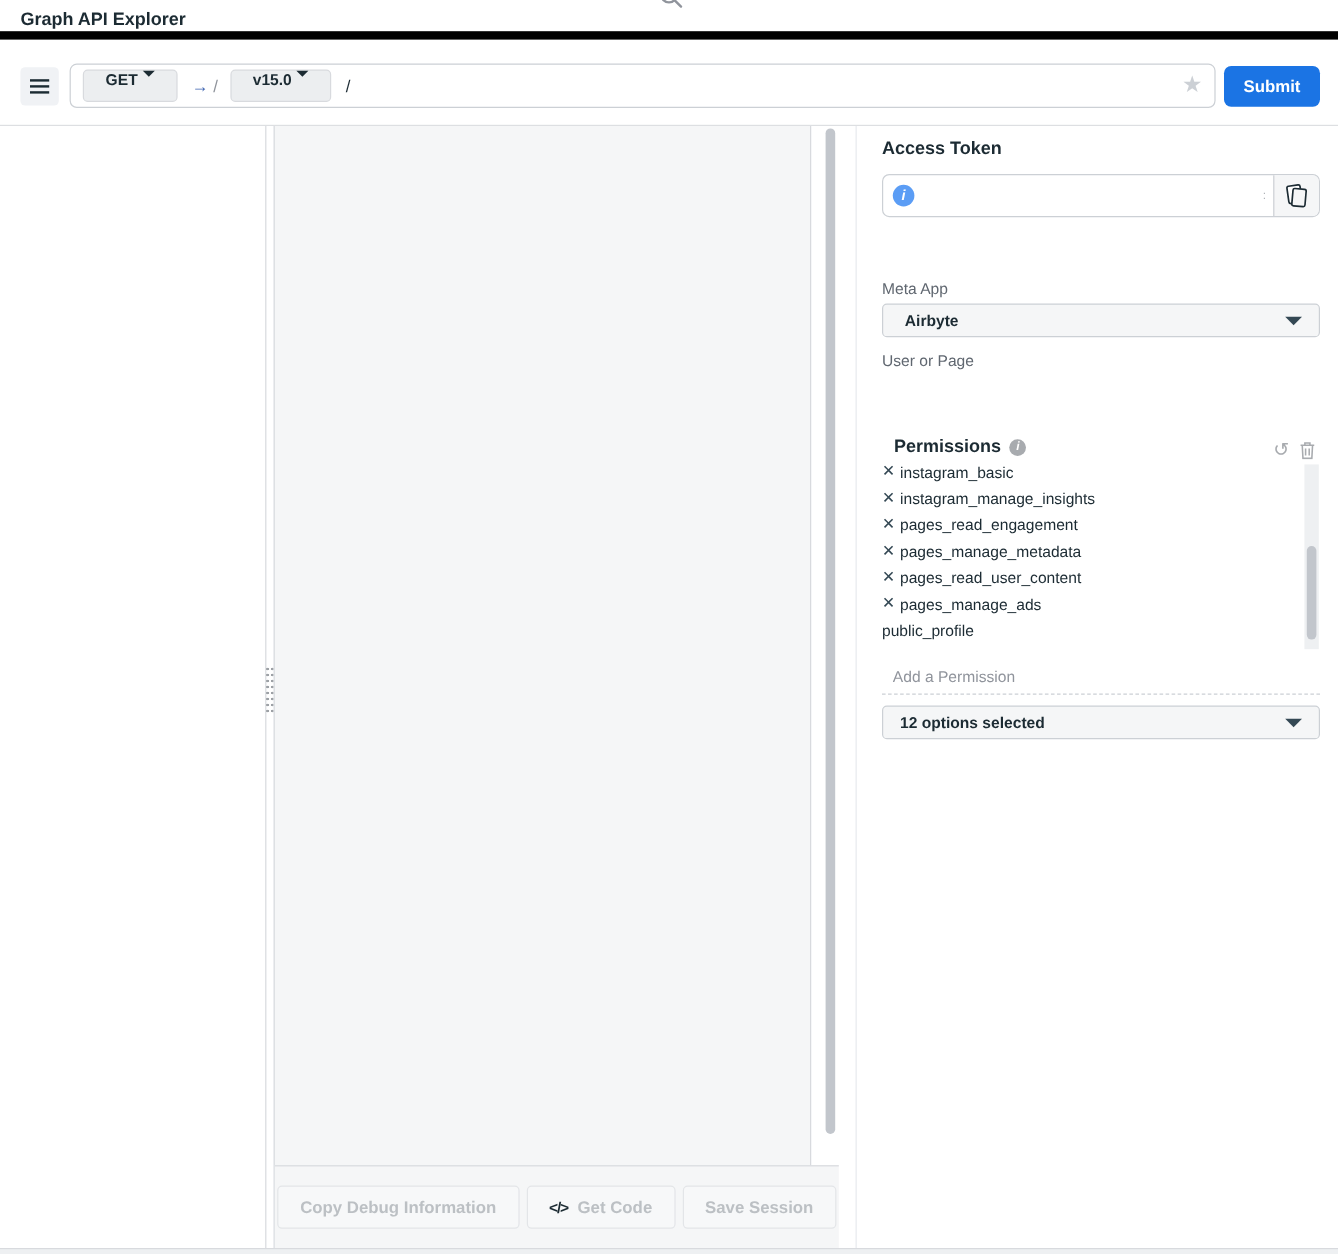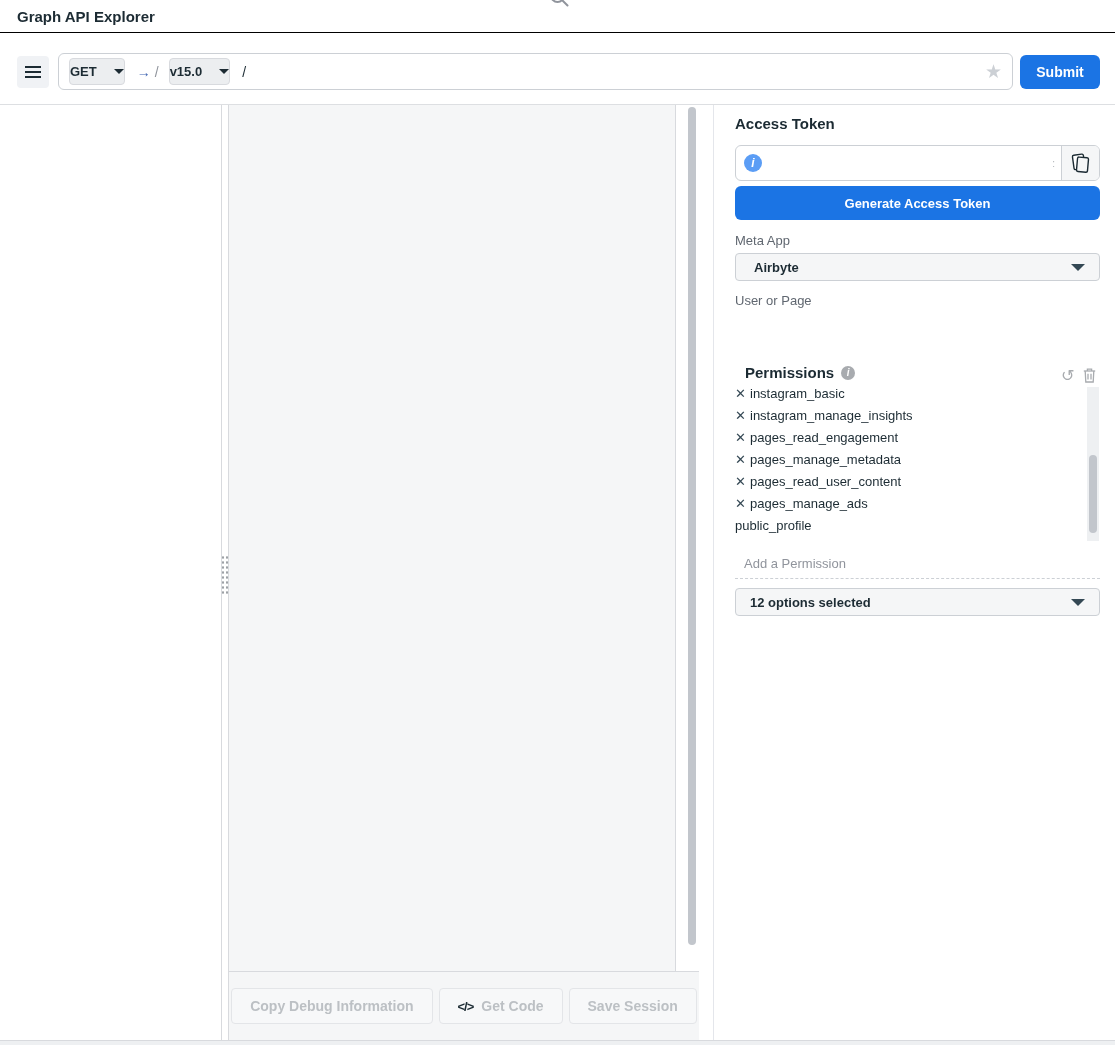--- a/index.html
+++ b/index.html
@@ -2,35 +2,35 @@
 <html><head>
 <meta charset="utf-8">
 <style>
   * { margin:0; padding:0; box-sizing:border-box; }
   html,body { width:1115px; height:1045px; background:#fff;
     font-family:"Liberation Sans","DejaVu Sans",sans-serif; color:#1c2b33; }
   .stage { position:relative; width:1115px; height:1045px; overflow:hidden; background:#fff; }
 
   
   .header { position:absolute; top:0; left:0; width:1115px; height:33px;
-    border-bottom:1px solid #000000; overflow:hidden; background:#fff; }
+    border-bottom:7px solid #000000; overflow:hidden; background:#fff; }
   .app-title { position:absolute; left:17px; top:8px; font-size:15px; font-weight:700; }
   .search-partial { position:absolute; left:548px; top:-14px; }
 
   
   .toolbar { position:absolute; top:34px; left:0; width:1115px; height:71px;
     border-bottom:1px solid #dddfe2; background:#fff; }
   .menu-btn { position:absolute; left:17px; top:22px; width:32px; height:32px;
     background:#f0f2f5; border:none; border-radius:4px; cursor:pointer;
     display:flex; flex-direction:column; justify-content:center; align-items:center; gap:3px; }
   .menu-btn span { display:block; width:16px; height:2px; background:#1c2b33; }
   .request-bar { position:absolute; left:58px; top:19px; width:955px; height:37px;
     border:1px solid #ccd0d5; border-radius:6px; background:#fff;
     display:flex; align-items:center; padding:0 10px; }
-  .pill { display:inline-flex; align-items:center; gap:17px; height:27px; padding:0 0;
+  .pill { display:inline-flex; align-items:flex-start; gap:4px; height:27px; padding:0 18px;
     background:#eceef0; border:1px solid #d8dade; border-radius:4px;
     font-size:13px; font-weight:700; color:#1c2b33; cursor:pointer; }
   .caret-sm { width:0; height:0; border-left:5px solid transparent; border-right:5px solid transparent;
     border-top:5px solid #1c2b33; }
   .req-arrow { color:#4267b2; font-size:14px; margin:0 4px 0 12px; }
   .req-preslash { color:#90949c; font-size:14px; margin-right:10px; }
   .req-path { font-size:14px; color:#1c2b33; margin-left:12px; }
   .star { margin-left:auto; font-size:19px; color:#ccd0d5; cursor:pointer; line-height:1; }
   .submit-btn { position:absolute; left:1020px; top:21px; width:80px; height:34px;
     background:#1b74e4; color:#fff; font-size:14px; font-weight:700;
@@ -176,21 +176,20 @@
         <span class="info-blue">i</span>
         <span class="token-hint">:</span>
         <span class="copy-btn">
           <svg width="21" height="22" viewBox="0 0 21 22">
             <rect x="3.2" y="2.6" width="11" height="14.5" rx="1.5" fill="#fff" stroke="#1c2b33" stroke-width="1.4" transform="rotate(-8 8.7 9.8)"></rect>
             <rect x="7" y="5.4" width="11" height="14.5" rx="1.5" fill="#f5f6f7" stroke="#1c2b33" stroke-width="1.4" transform="rotate(5 12.5 12.6)"></rect>
           </svg>
         </span>
       </div>
 
-      <button class="generate-btn">Generate Access Token</button>
 
       <div class="field-label" style="top:128px;">Meta App</div>
       <div class="select-box" style="top:148px;padding-left:18px;">
         <span>Airbyte</span>
         <span class="caret-lg"></span>
       </div>
 
       <div class="field-label" style="top:188px;">User or Page</div>
 
       <div class="perm-header">

